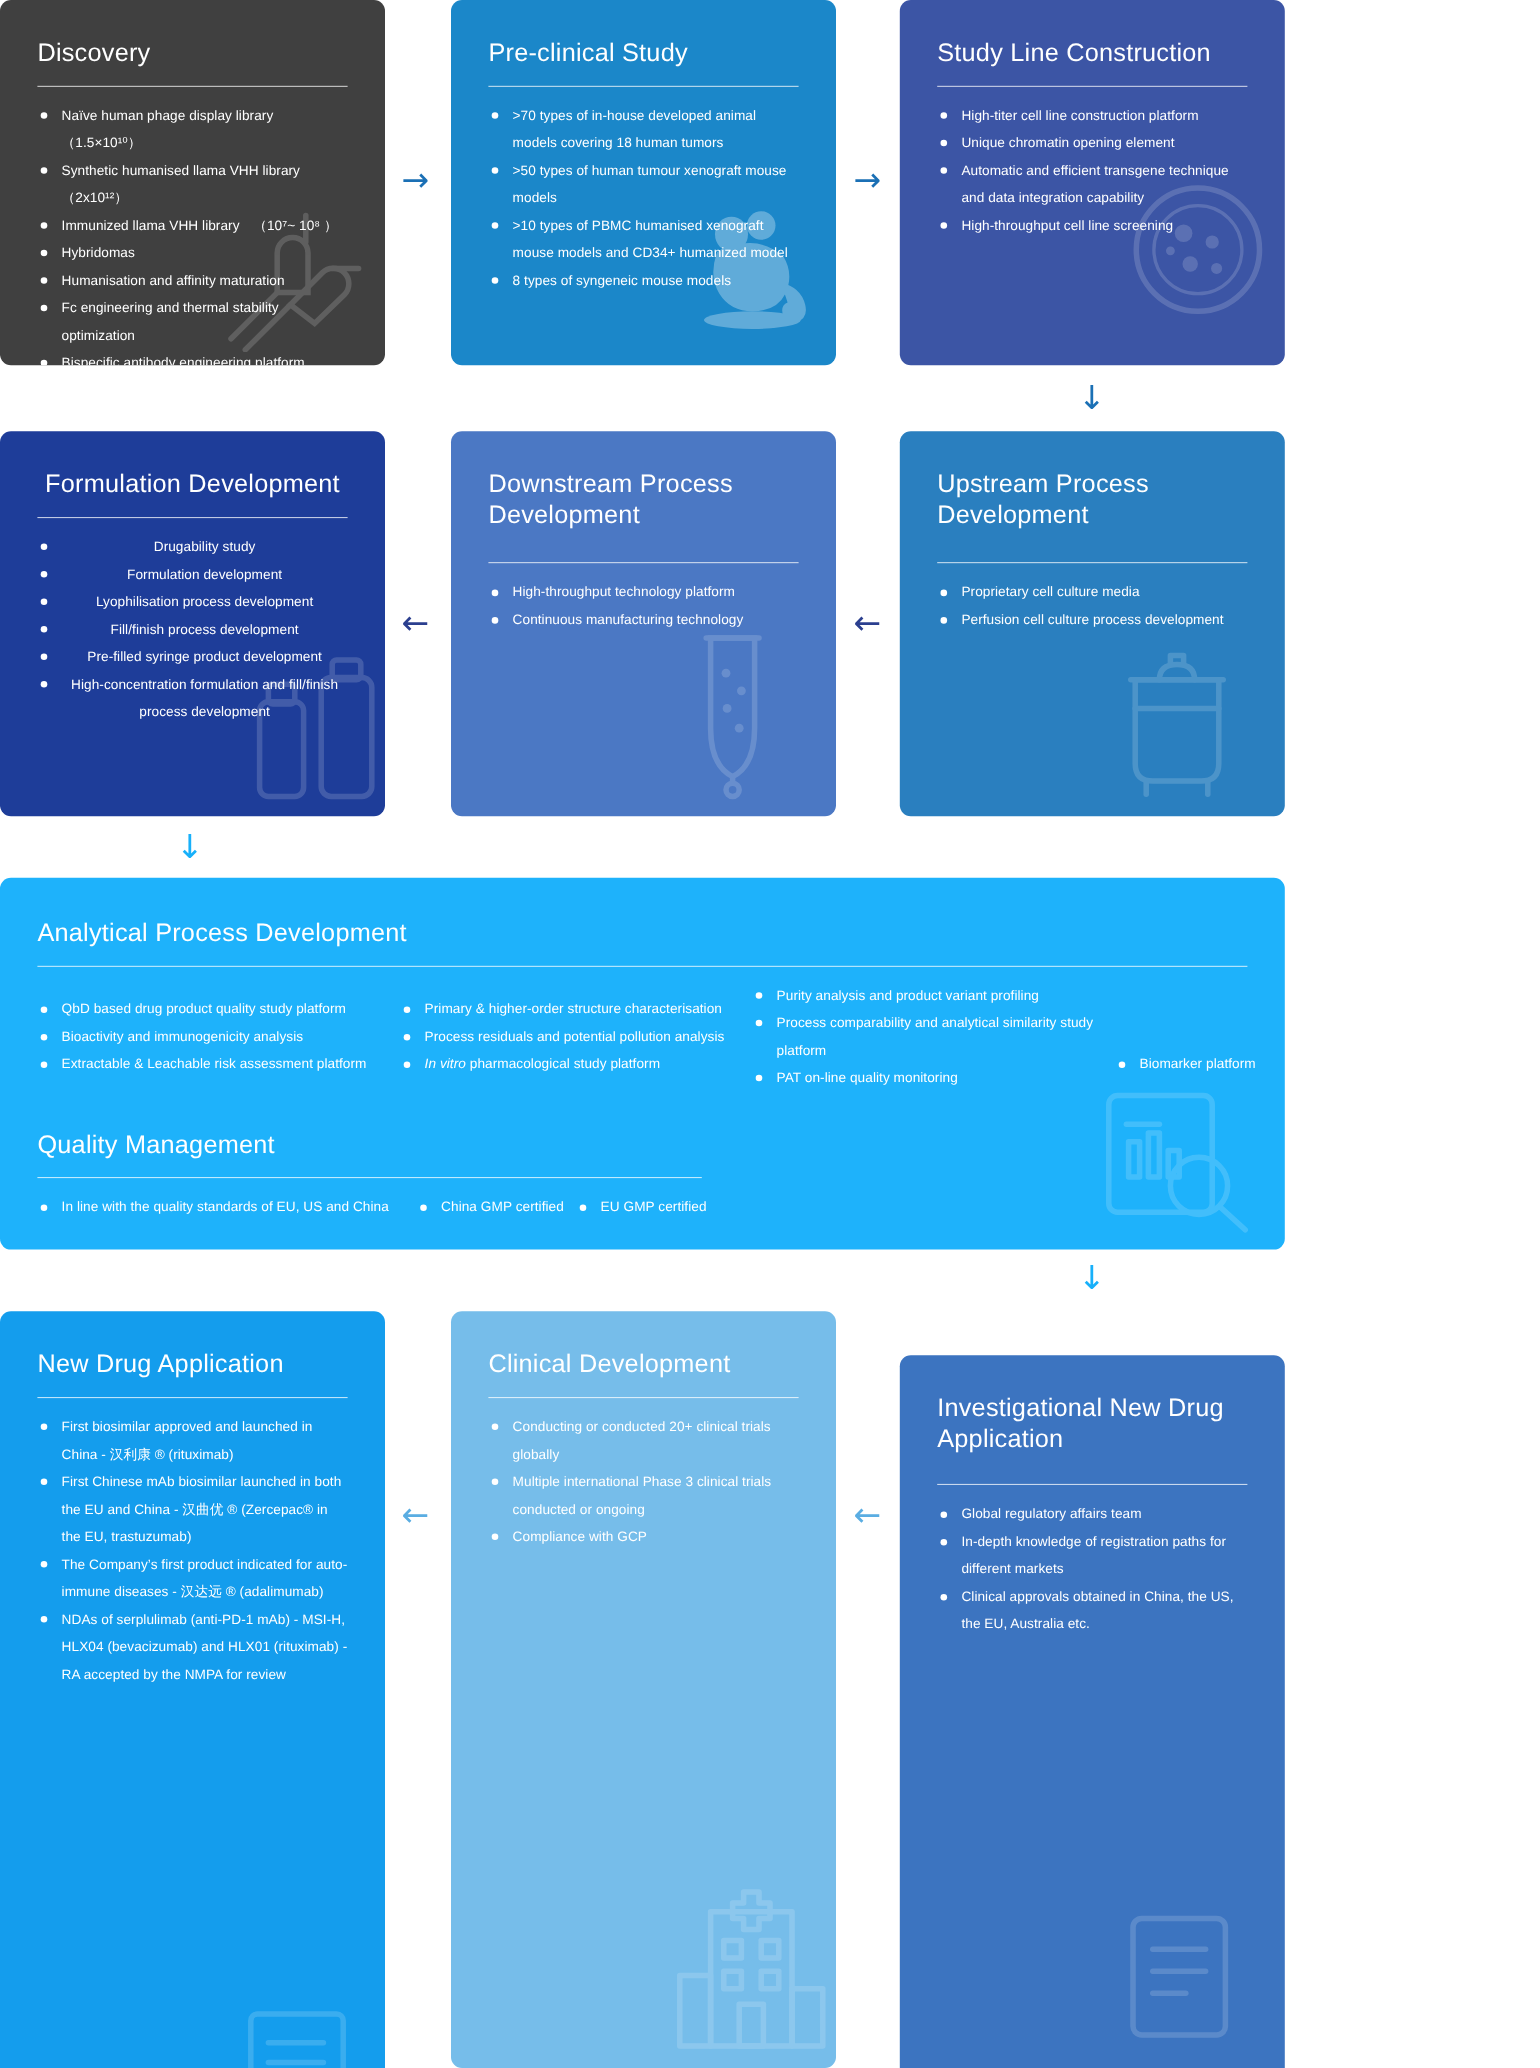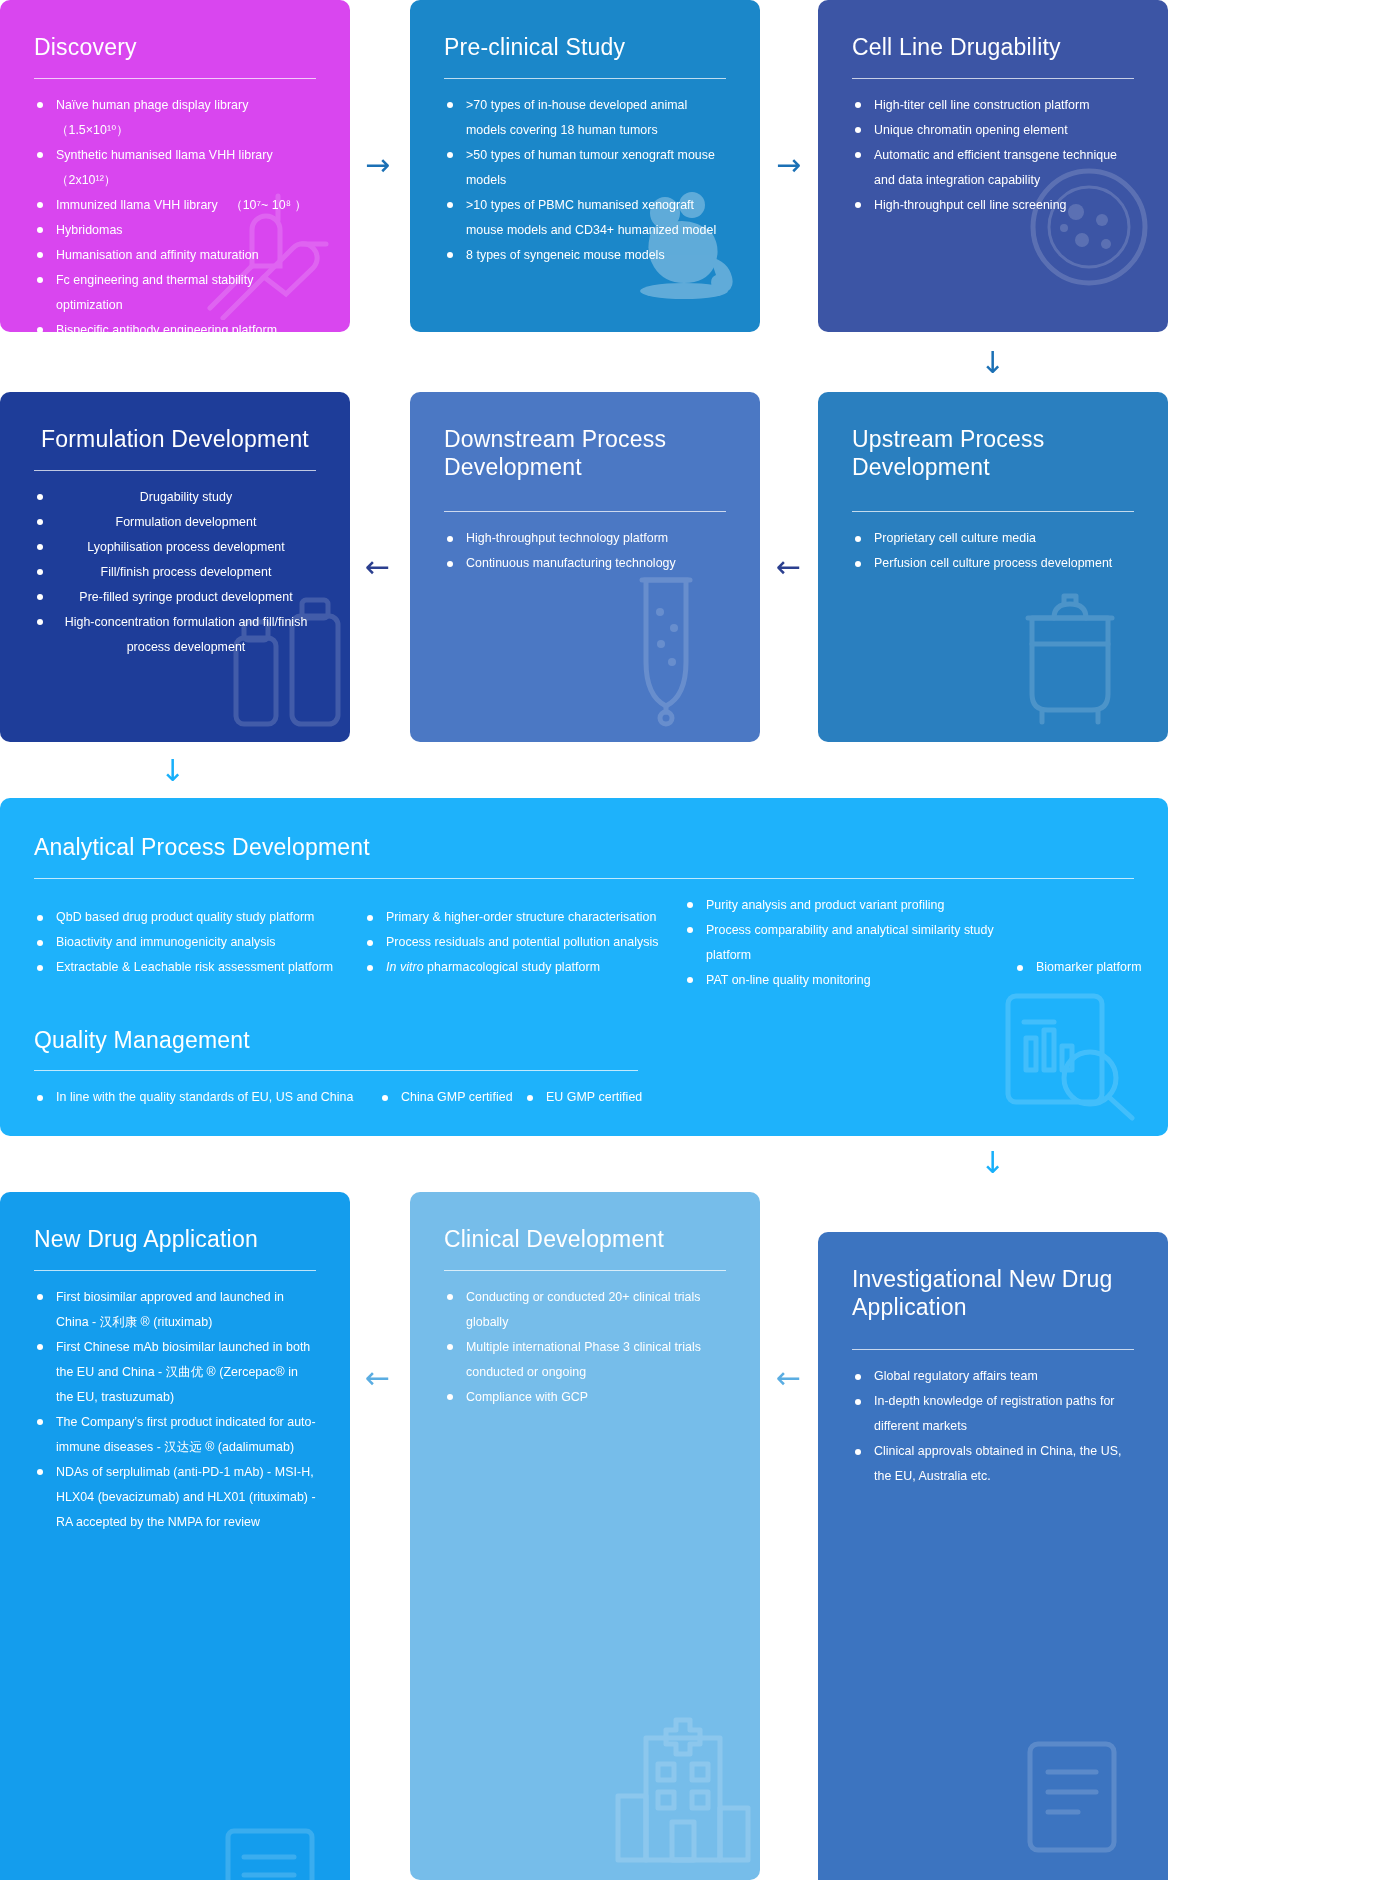--- a/index.html
+++ b/index.html
@@ -49,21 +49,21 @@
     position: absolute;
     left: 3px;
     top: 9.5px;
     width: 6px; height: 6px;
     border-radius: 50%;
     background: #ffffff;
   }
   .ital { font-style: italic; }
 
   
-  .c-discovery      { background: #d946ef; }
+  .c-discovery      { background: #404040; }
   .c-preclinical    { background: #1b87c9; }
   .c-cellline       { background: #3c55a5; }
   .c-formulation    { background: #1e3d99; text-align: center; }
   .c-downstream     { background: #4b78c4; }
   .c-upstream       { background: #2a7fbf; }
   .c-analytical     { background: #1eb2fb; }
   .c-nda            { background: #149ded; }
   .c-clinical       { background: #76bdea; }
   .c-ind            { background: #3c74c0; }
 
@@ -157,21 +157,21 @@
     <svg class="wm" width="130" height="130" style="right:14px; bottom:40px;" viewBox="0 0 130 130">
       <circle cx="65" cy="65" r="56" fill="none" stroke="#ffffff" stroke-width="5"></circle>
       <circle cx="65" cy="65" r="40" fill="none" stroke="#ffffff" stroke-width="3"></circle>
       <circle cx="52" cy="50" r="8" fill="#ffffff"></circle>
       <circle cx="78" cy="58" r="6" fill="#ffffff"></circle>
       <circle cx="58" cy="78" r="7" fill="#ffffff"></circle>
       <circle cx="82" cy="82" r="5" fill="#ffffff"></circle>
       <circle cx="40" cy="66" r="4" fill="#ffffff"></circle>
     </svg>
     <div class="card-inner">
-      <div class="card-title">Cell Line Drugability</div>
+      <div class="card-title">Study Line Construction</div>
       <div class="rule"></div>
       <ul class="bullets">
         <li>High-titer cell line construction platform</li>
         <li>Unique chromatin opening element</li>
         <li>Automatic and efficient transgene technique and data integration capability</li>
         <li>High-throughput cell line screening</li>
       </ul>
     </div>
   </div>
 

